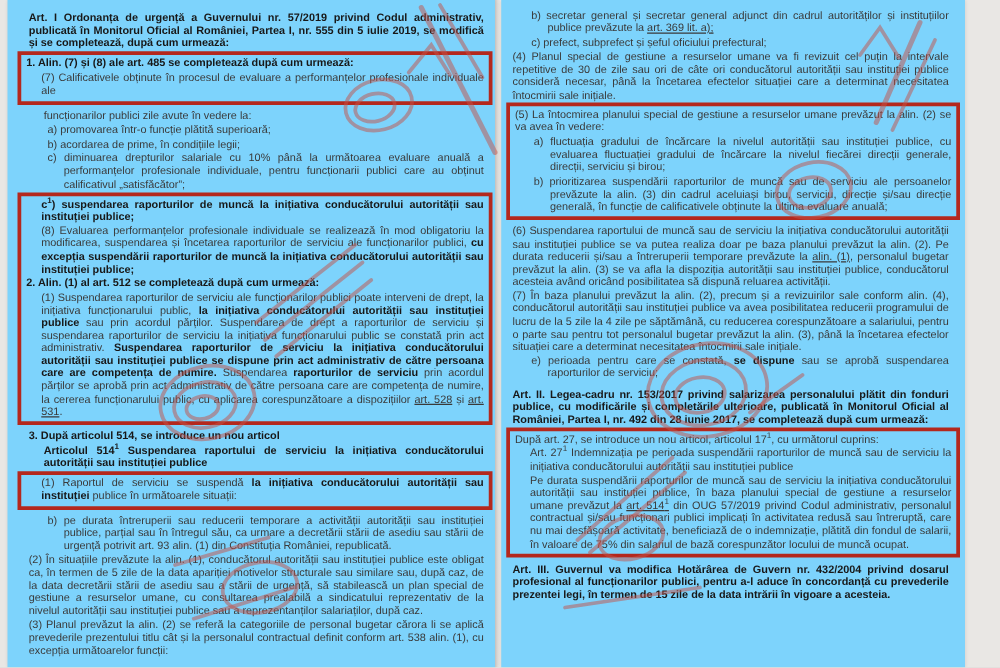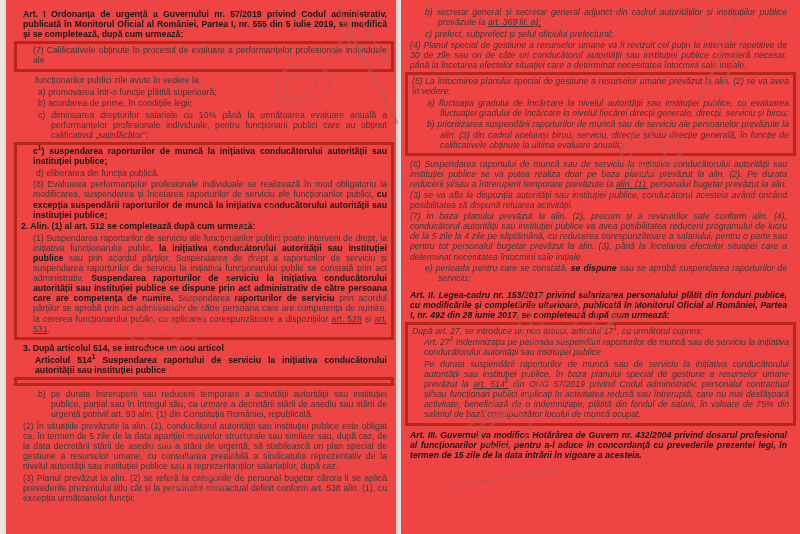--- a/index.html
+++ b/index.html
@@ -1,20 +1,20 @@
 <!DOCTYPE html>
 <html><head>
 <meta charset="utf-8">
 <style>
   html,body{margin:0;padding:0;background:#dddbd8;}
   .canvas{position:relative;width:800px;height:534px;background:#e9e7e4;overflow:hidden;
           font-family:"Liberation Sans",sans-serif;font-size:8.7px;line-height:1.16;color:#3a3a3a;}
-  .page{position:absolute;top:0;height:100%;background:#ef4444;box-sizing:border-box;}
+  .page{position:absolute;top:0;height:100%;background:#7dd3fc;box-sizing:border-box;}
   .page-left{left:6px;width:390px;padding:9px 9px 4px 17px;box-shadow:0 0 3px rgba(0,0,0,.12);}
-  .page-right{left:401px;width:399px;padding:7px 13px 20px 9px;box-shadow:0 0 3px rgba(0,0,0,.12);font-style:italic;}
+  .page-right{left:401px;width:371px;padding:7px 13px 20px 9px;box-shadow:0 0 3px rgba(0,0,0,.12);}
   .seam{position:absolute;left:396px;top:0;width:5px;height:100%;
         background:linear-gradient(90deg,#cfccc9,#f1efec);}
   p{margin:0 0 1.5px 0;text-align:justify;}
   .h{font-weight:bold;color:#181818;}
   b{color:#181818;}
   .p1{margin-left:12px;}
   .li{margin-left:28px;text-indent:-13px;}
   .sp{height:5px;margin:0;}
   .mt{margin-top:4px;}
   .u{text-decoration:underline;cursor:pointer;}
@@ -26,40 +26,41 @@
 </head>
 <body>
 
 <div class="canvas">
   <div class="seam"></div>
   <div class="page page-left">
       <div class="group">
         <p class="h"><b>Art. I Ordonanța de urgență a Guvernului nr. 57/2019 privind Codul administrativ, publicată în Monitorul Oficial al României, Partea I, nr. 555 din 5 iulie 2019, se modifică și se completează, după cum urmează:</b></p>
       </div>
       <div class="group redbox">
+        <p class="h"><b>1. Alin. (7) și (8) ale art. 485 se completează după cum urmează:</b></p>
         <p class="p1"><span>(7) Calificativele obținute în procesul de evaluare a performanțelor profesionale individuale ale</span></p>
       </div>
       <div class="group">
         <p class="p1"><span>funcționarilor publici zile avute în vedere la:</span></p>
         <p class="li"><span>a)  promovarea într-o funcție plătită superioară;</span></p>
         <p class="li"><span>b)  acordarea de prime, în condițiile legii;</span></p>
         <p class="li"><span>c)  diminuarea drepturilor salariale cu 10% până la următoarea evaluare anuală a performanțelor profesionale individuale, pentru funcționarii publici care au obținut calificativul „satisfăcător”;</span></p>
       </div>
       <div class="group redbox">
         <p class="p1"><b>c<sup>1</sup>) suspendarea raporturilor de muncă la inițiativa conducătorului autorității sau instituției publice;</b></p>
-        <p class="li"><span>d)  eliberarea din funcția publică.</span></p>
         <p class="p1"><span>(8) Evaluarea performanțelor profesionale individuale se realizează în mod obligatoriu la modificarea, suspendarea și încetarea raporturilor de serviciu ale funcționarilor publici, </span><b>cu excepția suspendării raporturilor de muncă la inițiativa conducătorului autorității sau instituției publice;</b></p>
         <p class="h"><b>2. Alin. (1) al art. 512 se completează după cum urmează:</b></p>
         <p class="p1"><span>(1) Suspendarea raporturilor de serviciu ale funcționarilor publici poate interveni de drept, la inițiativa funcționarului public, </span><b>la inițiativa conducătorului autorității sau instituției publice</b><span> sau prin acordul părților. Suspendarea de drept a raporturilor de serviciu și suspendarea raporturilor de serviciu la inițiativa funcționarului public se constată prin act administrativ. </span><b>Suspendarea raporturilor de serviciu la inițiativa conducătorului autorității sau instituției publice se dispune prin act administrativ de către persoana care are competența de numire.</b><span> Suspendarea </span><b>raporturilor de serviciu</b><span> prin acordul părților se aprobă prin act administrativ de către persoana care are competența de numire, la cererea funcționarului public, cu aplicarea corespunzătoare a dispozițiilor </span><span class="u">art. 528</span><span> și </span><span class="u">art. 531</span><span>.</span></p>
       </div>
       <div class="group">
         <p class="h"><b>3. După articolul 514, se introduce un nou articol</b></p>
         <p class="p1 h"><b>Articolul 514<sup>1</sup> Suspendarea raportului de serviciu la inițiativa conducătorului autorității sau instituției publice</b></p>
       </div>
       <div class="group redbox">
+        <p class="p1"><span>(1) Raportul de serviciu se suspendă </span><b>la inițiativa conducătorului autorității sau instituției</b><span> publice în următoarele situații:</span></p>
       </div>
       <div class="group">
         <p class="li"><span>b)  pe durata întreruperii sau reducerii temporare a activității autorității sau instituției publice, parțial sau în întregul său, ca urmare a decretării stării de asediu sau stării de urgență potrivit art. 93 alin. (1) din Constituția României, republicată.</span></p>
         <p class="p0"><span>(2) În situațiile prevăzute la alin. (1), conducătorul autorității sau instituției publice este obligat ca, în termen de 5 zile de la data apariției motivelor structurale sau similare sau, după caz, de la data decretării stării de asediu sau a stării de urgență, să stabilească un plan special de gestiune a resurselor umane, cu consultarea prealabilă a sindicatului reprezentativ de la nivelul autorității sau instituției publice sau a reprezentanților salariaților, după caz.</span></p>
         <p class="p0"><span>(3) Planul prevăzut la alin. (2) se referă la categoriile de personal bugetar cărora li se aplică prevederile prezentului titlu cât și la personalul contractual definit conform art. 538 alin. (1), cu excepția următoarelor funcții:</span></p>
       </div>
     </div>
   <div class="page page-right">
       <div class="group">
         <p class="li"><span>b)  secretar general și secretar general adjunct din cadrul autorităților și instituțiilor publice prevăzute la </span><span class="u">art. 369 lit. a);</span></p>

